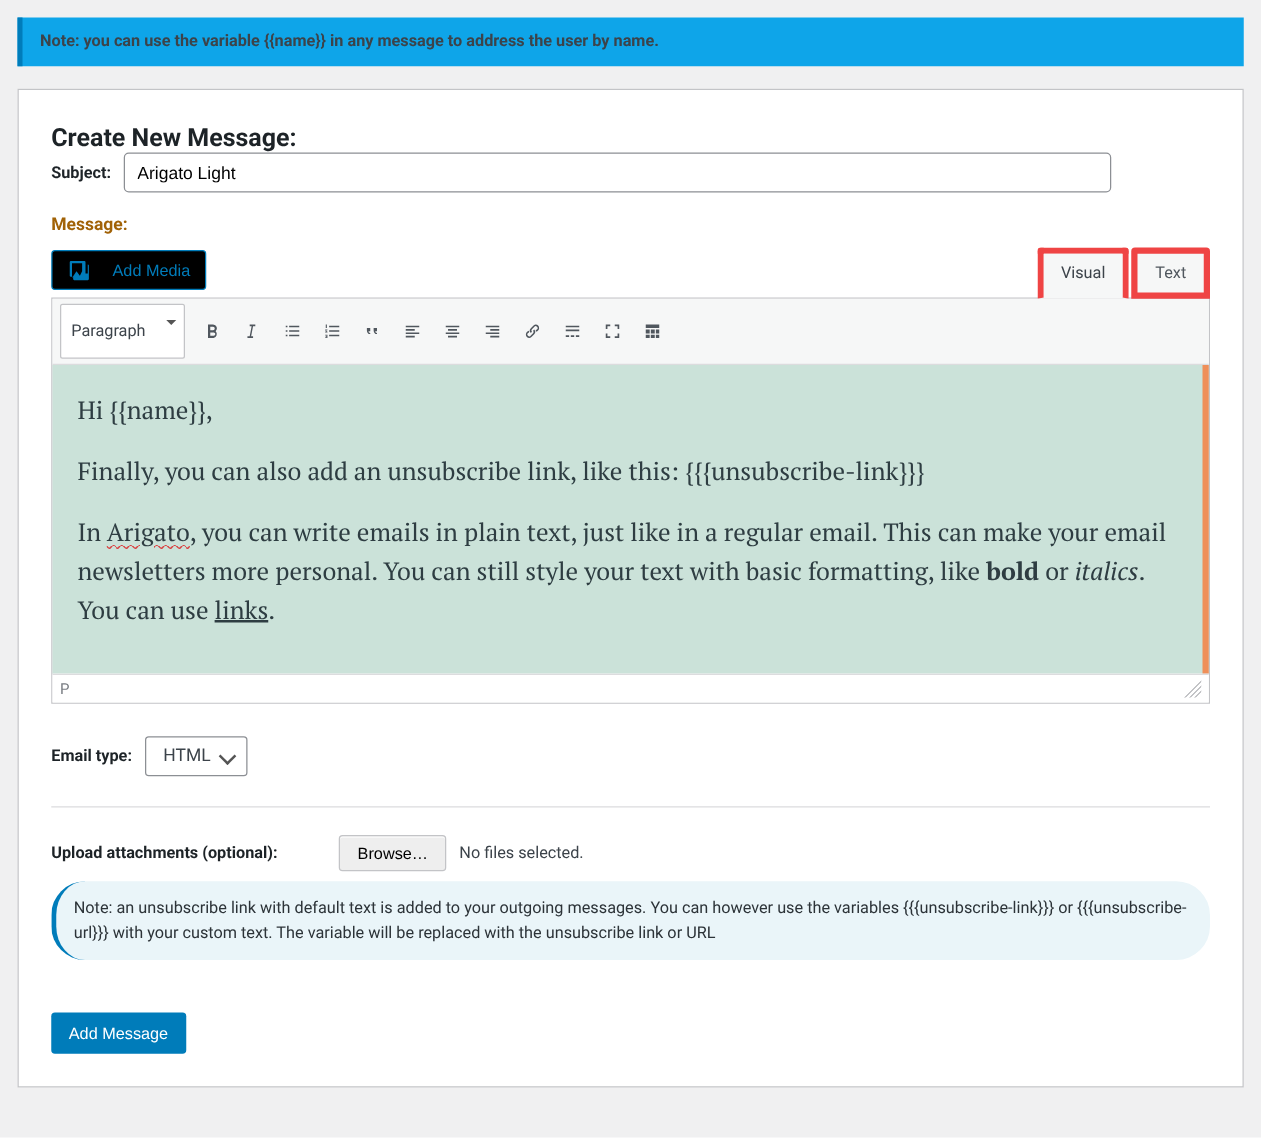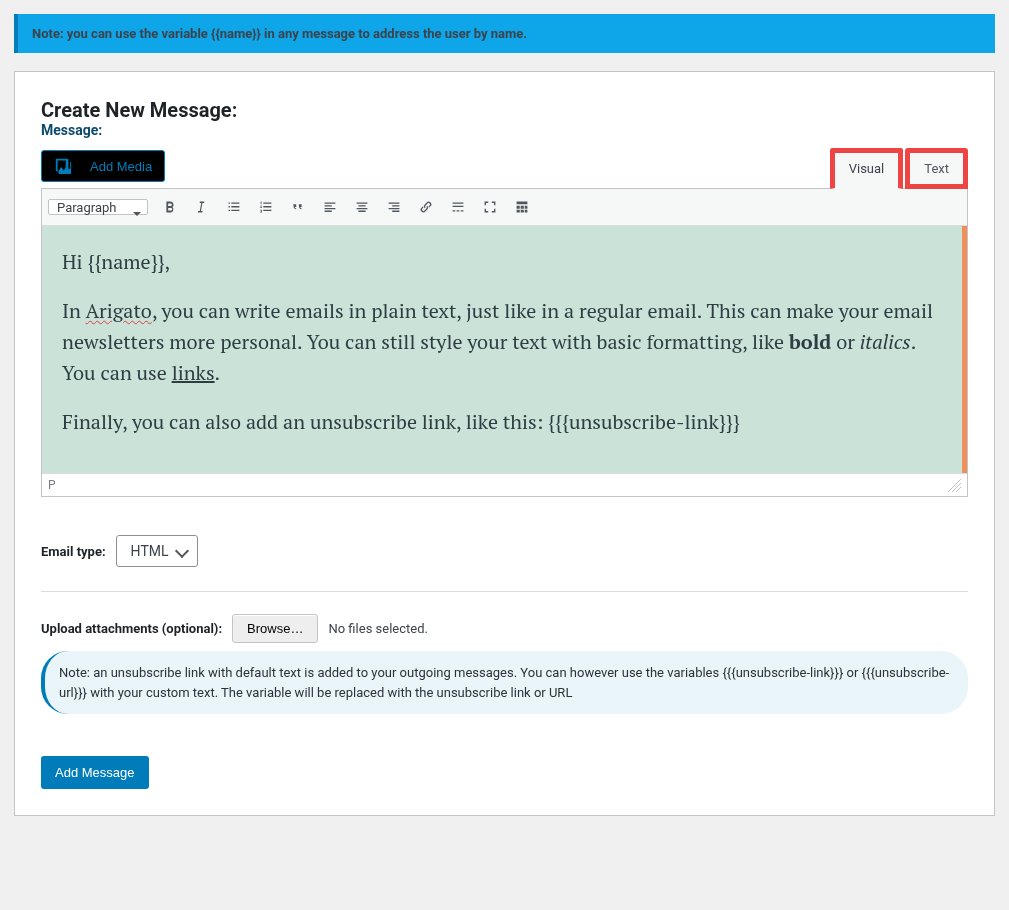--- a/index.html
+++ b/index.html
@@ -53,21 +53,21 @@
     border-radius: 4px;
     padding: 6px 10px;
     font-size: 14px;
     background: #fff;
     height: 32px;
   }
   .subject-input { flex: 0 0 790px; width: 790px; }
   .msg-label {
     font-weight: 700;
     font-size: 14px;
-    color: #0c4a6e;
+    color: #a16207;
     margin-bottom: 12px;
     display: block;
   }
   .add-media-btn {
     border: 1px solid #007cba;
     color: #007cba;
     background: #000000;
     padding: 6px 12px;
     font-size: 13px;
     border-radius: 3px;
@@ -110,21 +110,21 @@
     background: #f6f7f7;
     border-bottom: 1px solid #dcdcde;
     display: flex;
     align-items: center;
     gap: 4px;
     padding: 4px 6px;
   }
   .toolbar .fmt-select {
     border: 1px solid #c3c4c7;
     background: #fff;
-    height: 16px;
+    height: 44px;
     font-size: 13px;
     padding: 0 22px 0 8px;
     border-radius: 2px;
     position: relative;
     display: flex;
     align-items: center;
     min-width: 100px;
     cursor: pointer;
     margin-right: 4px;
   }
@@ -185,31 +185,32 @@
     background:#fff; display:flex; align-items:center;
     padding: 0 28px 0 14px; position:relative; cursor:pointer;
     font-size:14px;
   }
   .sel::after {
     content:""; position:absolute; right:10px; top:10px;
     width:8px; height:8px;
     border-right:2px solid #555; border-bottom:2px solid #555;
     transform: rotate(45deg);
   }
-  .etype-row { margin-top: 38px; display:flex; align-items:center; gap:10px; }
+  .etype-row { margin-top: 26px; display:flex; align-items:center; gap:10px; }
   hr.sep { border:none; border-top:1px solid #dcdcde; margin-top:24px; }
   .attach-row { margin-top: 22px; display:flex; align-items:center; gap:10px; }
   .browse-btn {
     background: #eeeeee;
     border: 1px solid #c3c4c7;
     box-shadow: inset 0 1px 0 #fff;
     border-radius: 3px;
     padding: 6px 14px;
     font-size:13px;
     cursor:pointer;
+    margin-left:39px;
   }
   .primary-btn {
     background: #007cba;
     color: #ffffff;
     border: none;
     border-radius: 3px;
     padding: 9px 14px;
     font-size: 13px;
     cursor: pointer;
     margin-top: 24px;
@@ -220,20 +221,24 @@
 </head>
 <body>
 
 <div class="notice">
   <strong>Note: you can use the variable {{name}} in any message to address the user by name.</strong>
 </div>
 
 <div class="panel">
   <h2>Create New Message:</h2>
 
+  <div class="row">
+    <label class="fld">Subject:</label>
+    <input type="text" class="text-input subject-input" value="Arigato Light" style="">
+  </div>
 
   <label class="msg-label">Message:</label>
 
   <button class="add-media-btn">
     <svg viewBox="0 0 20 20">
         <path fill="#007cba" d="M13 11V4H4v13l4-6 3 4 2-4zM3 2h12a1 1 0 0 1 1 1v10h2V5a1 1 0 0 1 1 1v12a1 1 0 0 1-1 1H6a1 1 0 0 1-1-1v-2H3a1 1 0 0 1-1-1V3a1 1 0 0 1 1-1z"></path>
       </svg>
     <span>Add Media</span>
   </button>
 
@@ -305,24 +310,24 @@
           </div>
         <div class="tb-btn">
             <svg viewBox="0 0 20 20">
               <path d="M4 4h12v3H4zM4 8.5h3.5V12H4zM8.5 8.5H12V12H8.5zM13 8.5h3V12h-3zM4 13h3.5v3H4zM8.5 13H12v3H8.5zM13 13h3v3h-3z"></path>
             </svg>
           </div>
       </div>
 
       <div class="editor-content">
         <p>Hi {{name}},</p>
+        <p>Finally, you can also add an unsubscribe link, like this: {{{unsubscribe-link}}}</p>
         <p>
           <span>In </span><span class="spell">Arigato</span><span>, you can write emails in plain text, just like in a regular email. This can make your email newsletters more personal. You can still style your text with basic formatting, like </span><strong>bold</strong><span> or </span><span class="italic">italics</span><span>. You can use </span><a href="#">links</a><span>.</span>
         </p>
-        <p>Finally, you can also add an unsubscribe link, like this: {{{unsubscribe-link}}}</p>
       </div>
 
       <div class="path-bar">
         <span>P</span>
         <span class="resize-grip"></span>
       </div>
     </div>
   </div>
 
 

